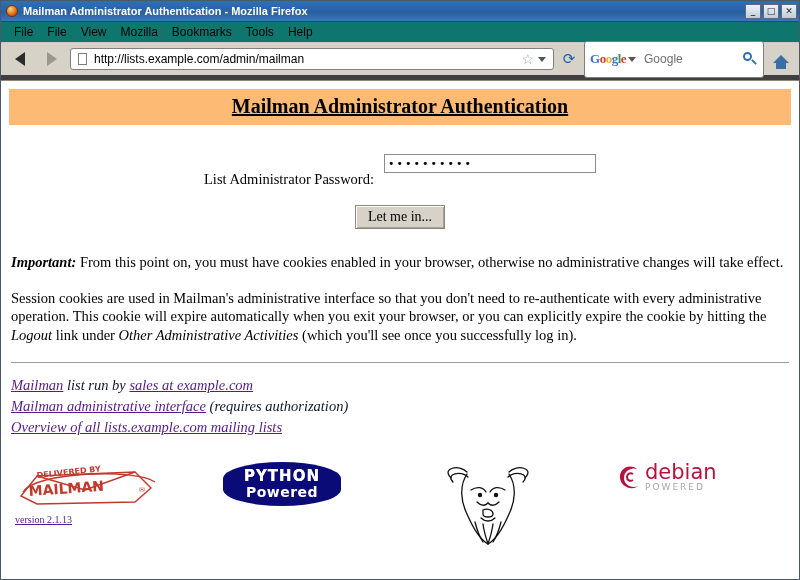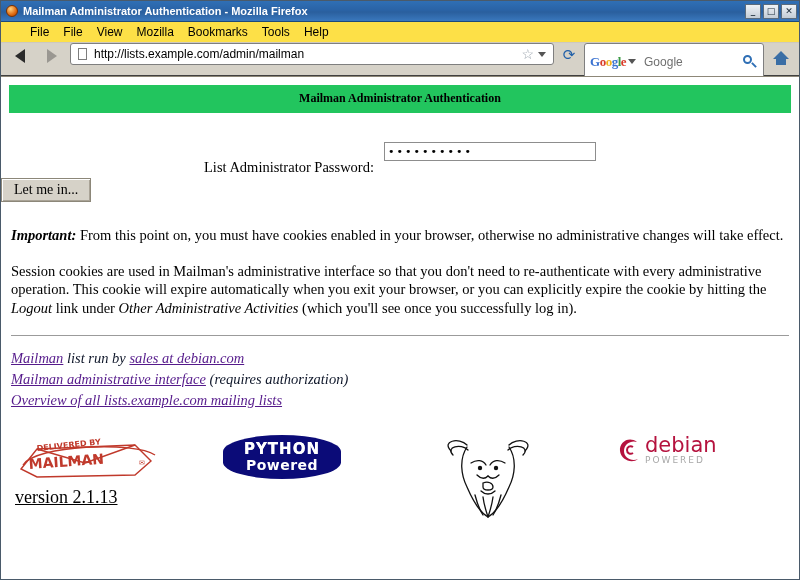--- a/index.html
+++ b/index.html
@@ -74,41 +74,42 @@
     line-height: 13px;
     text-align: center;
     color: #1a2a38;
     font-weight: bold;
     font-family: "DejaVu Sans", sans-serif;
   }
 
   
   .menubar {
     height: 20px;
-    background: #fde047;
-    display: flex;
-    align-items: center;
-    padding-left: 22px;
+    background: #0f766e;
+    display: flex;
+    align-items: center;
+    padding-left: 6px;
     font-size: 12px;
     color: #000;
     border-bottom: 1px solid #cdc9bf;
   }
   .menubar .menu-item {
     padding: 2px 7px;
     font-family: "Liberation Sans", sans-serif;
   }
 
   
   .navbar {
     height: 32px;
     background: #d6d2c8;
     display: flex;
+    align-items: center;
     padding: 0 5px;
     gap: 4px;
-    border-bottom: 1px solid #404040;
+    border-bottom: 5px solid #404040;
   }
   .nav-btn {
     width: 26px;
     height: 24px;
     display: flex;
     align-items: center;
     justify-content: center;
     border: 1px solid transparent;
   }
   .nav-btn.disabled { opacity: 0.35; }
@@ -247,27 +248,28 @@
     overflow: hidden;
     position: relative;
   }
   .page {
     padding: 0;
     font-family: "Liberation Serif", serif;
     font-size: 14.5px;
     color: #000;
   }
   .page-banner {
-    background: #22c55e;
+    background: #fdba74;
     text-align: center;
     font-weight: bold;
-    font-size: 12px;
+    font-size: 20px;
     padding: 6px 0 7px 0;
     margin: 8px 8px 0 8px;
     font-family: "Liberation Serif", serif;
+    text-decoration: underline;
   }
   .pw-row {
     display: flex;
     align-items: center;
     justify-content: center;
     margin-top: 14px;
     gap: 10px;
   }
   .pw-label {
     font-size: 14.5px;
@@ -282,21 +284,22 @@
     display: flex;
     align-items: center;
     padding: 0 3px;
     letter-spacing: 2px;
     font-size: 11px;
     color: #000;
     font-family: "DejaVu Sans", sans-serif;
   }
   .submit-row {
     display: flex;
-    margin-top: 2px;
+    justify-content: center;
+    margin-top: 17px;
   }
   .submit-btn {
     background: #d6d2c8;
     border: 1px solid #8c8779;
     box-shadow: inset 1px 1px 0 #ffffff, inset -1px -1px 0 #a9a396;
     padding: 3px 12px;
     font-family: "Liberation Serif", serif;
     font-size: 14px;
     color: #000;
   }
@@ -337,24 +340,24 @@
   }
   
   .mailman {
     left: 14px;
     width: 150px;
   }
   .mm-svg { display: block; }
   .version-link {
     display: block;
     margin-top: 6px;
-    color: #000000;
+    color: #4c1d95;
     text-decoration: underline;
     font-family: "Liberation Serif", serif;
-    font-size: 18px;
+    font-size: 10px;
     font-style: normal;
   }
   
   .python {
     left: 222px;
     width: 122px;
   }
   .py-badge {
     width: 118px;
     height: 44px;
@@ -482,21 +485,21 @@
       </p>
 
       <p class="para second">
         <span>Session cookies are used in Mailman's administrative interface so that you don't need to re-authenticate with every administrative operation. This cookie will expire automatically when you exit your browser, or you can explicitly expire the cookie by hitting the </span><i>Logout</i><span> link under </span><i>Other Administrative Activities</i><span> (which you'll see once you successfully log in).</span>
       </p>
 
       <hr class="hr">
 
       <div class="links">
         <div>
-          <a href="#">Mailman</a><span class="plain"> list run by </span><a href="#">sales at debian.com</a>
+          <a href="#">Mailman</a><span class="plain"> list run by </span><a href="#">sales at example.com</a>
         </div>
         <div>
           <a href="#">Mailman administrative interface</a><span class="plain"> (requires authorization)</span>
         </div>
         <div>
           <a href="#">Overview of all lists.example.com mailing lists</a>
         </div>
       </div>
 
       <div class="logos">

